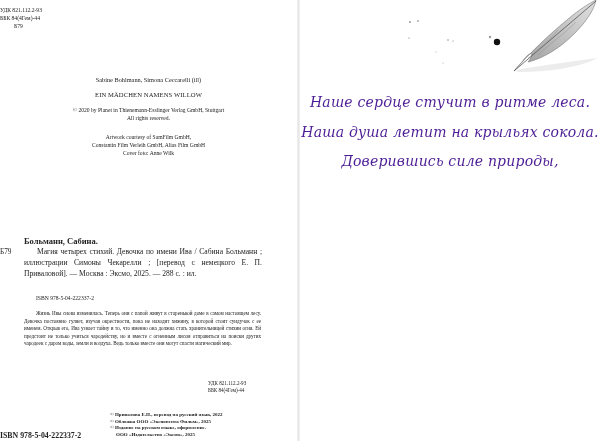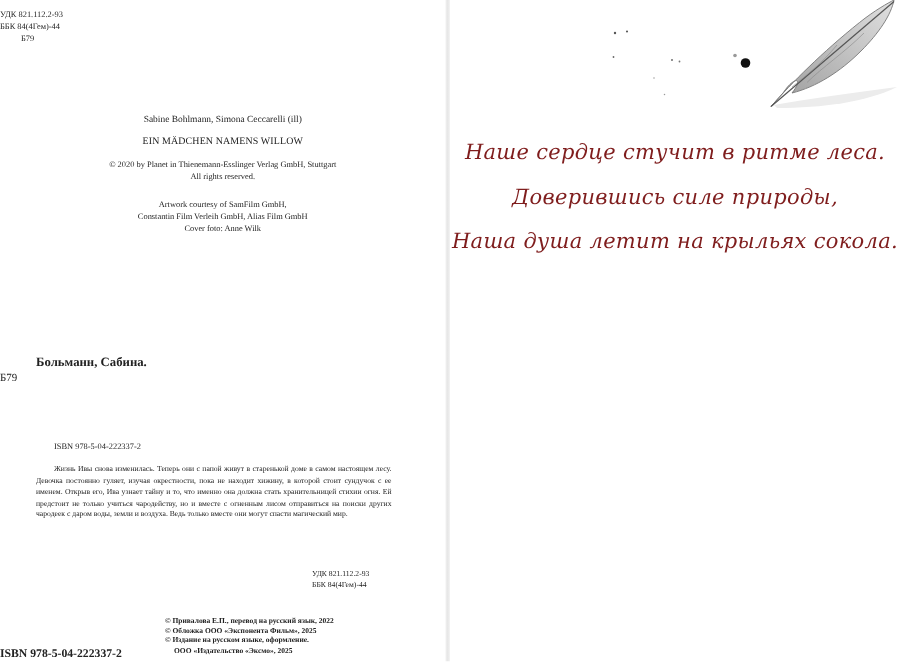--- a/index.html
+++ b/index.html
@@ -25,21 +25,21 @@
 
   .annotation { position: absolute; left: 24px; top: 310px; width: 237px; font-size: 5.1px; line-height: 7.6px; font-family: "Liberation Serif", serif; text-align: justify; text-indent: 12px; }
   .udk-bottom { position: absolute; left: 208px; top: 380px; font-size: 5.1px; line-height: 6.6px; font-family: "Liberation Serif", serif; }
 
   .copy-lines { position: absolute; left: 110px; top: 412px; font-size: 5px; line-height: 6.7px; font-family: "Liberation Serif", serif; font-weight: bold; }
   .copy-lines .indent { padding-left: 6px; }
   .isbn-big { position: absolute; left: 0; top: 431px; font-size: 7.8px; font-weight: bold; font-family: "Liberation Serif", serif; }
 
   .feather { position: absolute; left: 398px; top: 0; width: 202px; height: 80px; }
   .poem { position: absolute; left: 300px; width: 300px; top: 88px; text-align: center; font-family: "DejaVu Serif", serif; font-style: italic; }
-  .poem .line { font-size: 14px; height: 29.5px; line-height: 29.5px; color: #7f1d1d; letter-spacing: 0.2px; }
+  .poem .line { font-size: 14px; height: 29.5px; line-height: 29.5px; color: #4c1d95; letter-spacing: 0.2px; }
 </style>
 </head>
 <body>
 
 <div class="page left">
   <div class="codes">
     <div>УДК 821.112.2-93</div>
     <div>ББК 84(4Гем)-44</div>
     <div class="b79">Б79</div>
   </div>
@@ -51,20 +51,21 @@
     <div>All rights reserved.</div>
   </div>
   <div class="center credits">
     <div>Artwork courtesy of SamFilm GmbH,</div>
     <div>Constantin Film Verleih GmbH, Alias Film GmbH</div>
     <div>Cover foto: Anne Wilk</div>
   </div>
 
   <div class="cat-author">Больманн, Сабина.</div>
   <div class="cat-code">Б79</div>
+  <div class="cat-desc">Магия четырех стихий. Девочка по имени Ива / Сабина Больманн ; иллюстрации Симоны Чекарелли ; [перевод с немецкого Е. П. Приваловой]. — Москва : Эксмо, 2025. — 288 с. : ил.</div>
   <div class="isbn-small">ISBN 978-5-04-222337-2</div>
 
   <div class="annotation">Жизнь Ивы снова изменилась. Теперь они с папой живут в старенькой доме в самом настоящем лесу. Девочка постоянно гуляет, изучая окрестности, пока не находит хижину, в которой стоит сундучок с ее именем. Открыв его, Ива узнает тайну и то, что именно она должна стать хранительницей стихии огня. Ей предстоит не только учиться чародейству, но и вместе с огненным лисом отправиться на поиски других чародеек с даром воды, земли и воздуха. Ведь только вместе они могут спасти магический мир.</div>
 
   <div class="udk-bottom">
     <div>УДК 821.112.2-93</div>
     <div>ББК 84(4Гем)-44</div>
   </div>
 
   <div class="copy-lines">
@@ -101,15 +102,15 @@
   <path d="M118 70 C140 66 170 62 200 58 C180 68 150 72 120 72 Z" fill="#ececec"></path>
 
   <path d="M116 71 C130 55 150 35 175 15 C185 7 194 2 198 0 C196 10 188 22 176 34 C162 48 146 58 130 62 C138 52 132 50 124 62 Z" fill="url(#fg)" stroke="#777" stroke-width="0.6"></path>
   <path d="M116 71 L198 1" stroke="#555" stroke-width="0.8"></path>
   <path d="M130 58 C140 50 150 42 160 30" stroke="#888" stroke-width="0.4" fill="none"></path>
   <path d="M140 55 C150 45 165 35 178 22" stroke="#888" stroke-width="0.4" fill="none"></path>
 </svg>
 
 <div class="poem">
   <div class="line">Наше сердце стучит в ритме леса.</div>
+  <div class="line">Наша душа летит на крыльях сокола.</div>
   <div class="line">Доверившись силе природы,</div>
-  <div class="line">Наша душа летит на крыльях сокола.</div>
 </div>
 
 </body></html>

